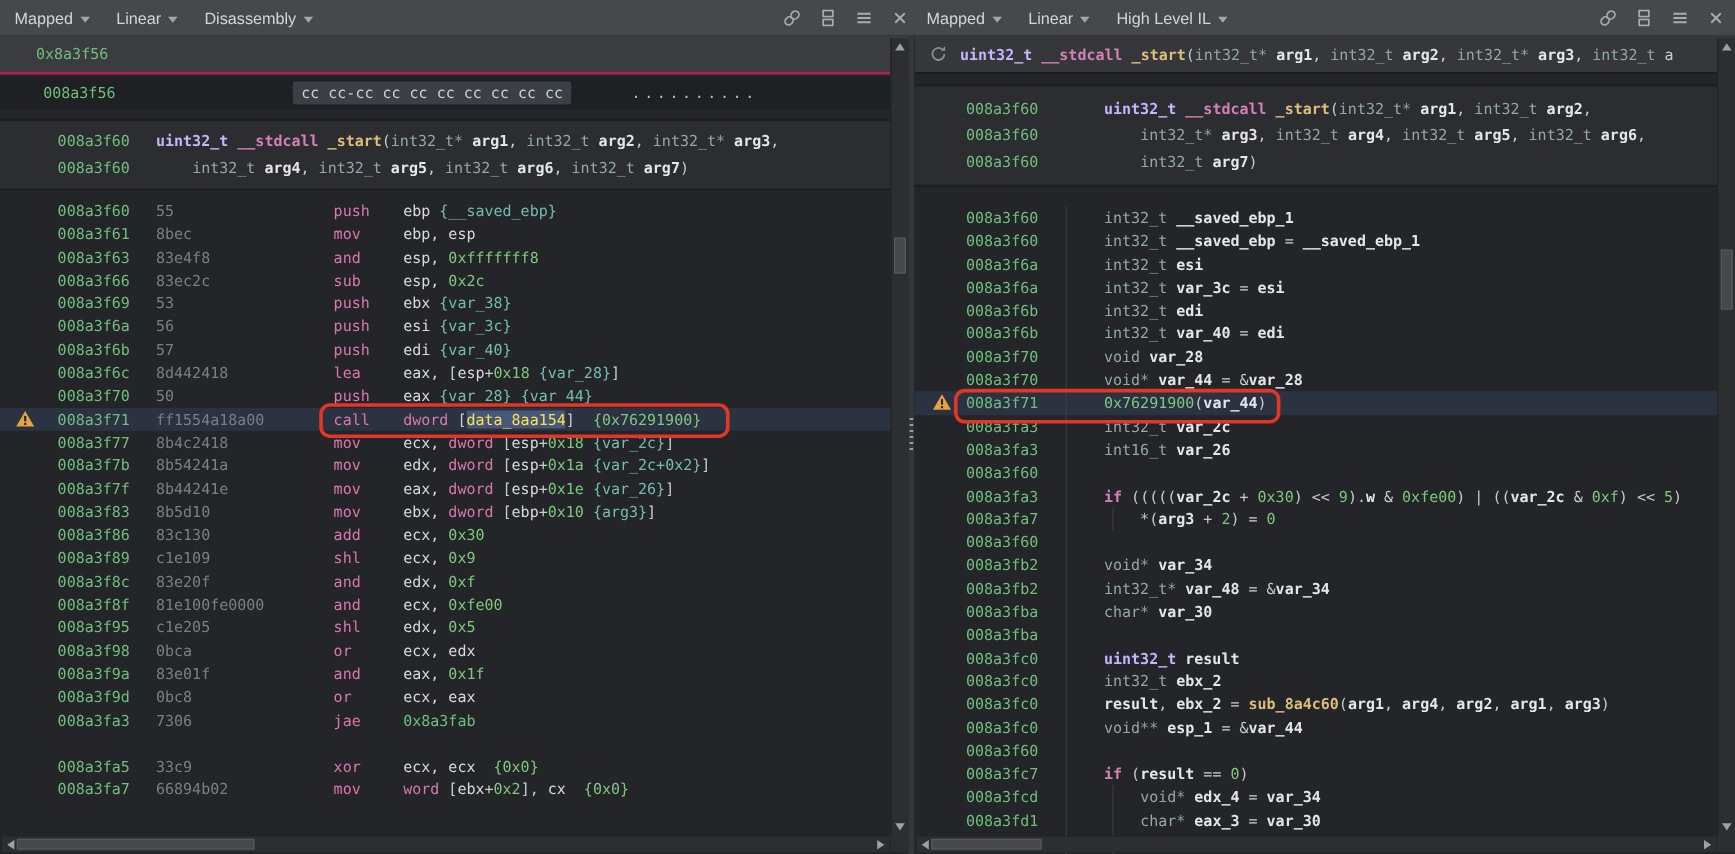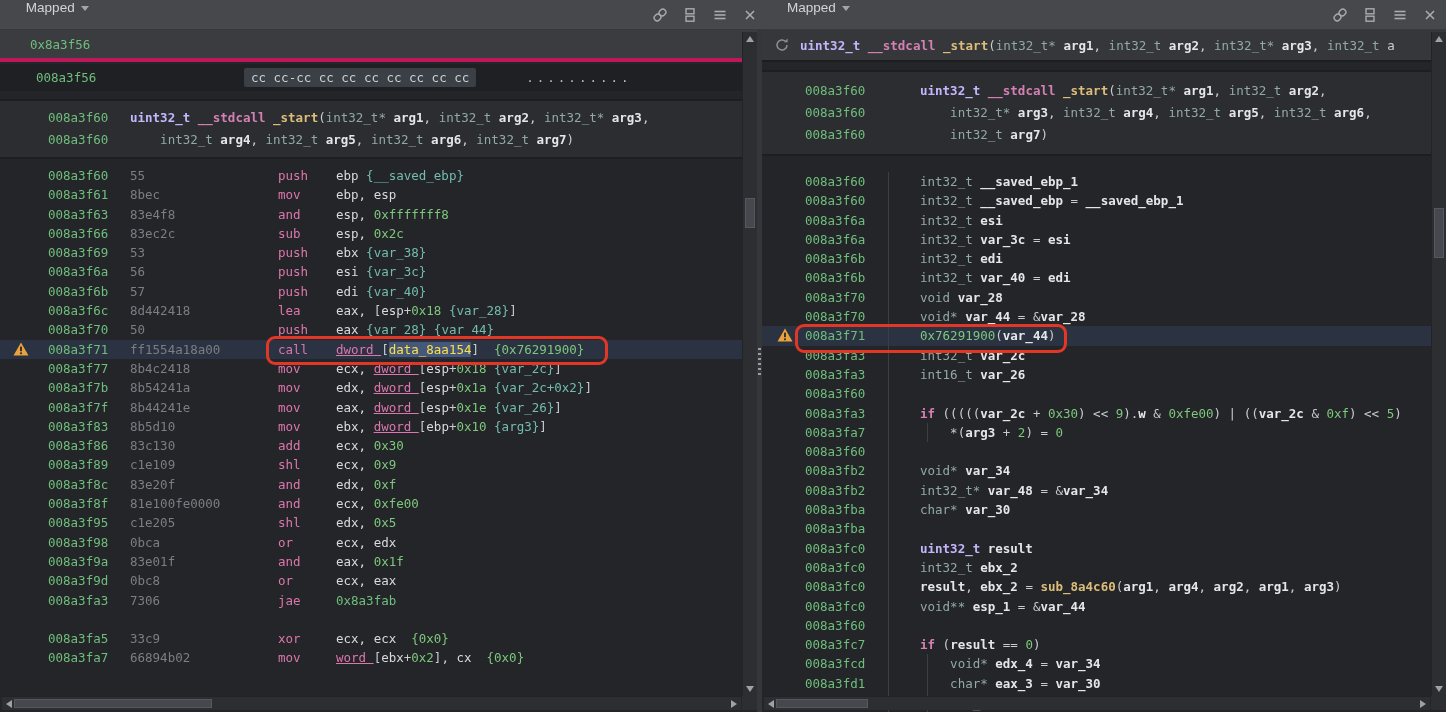--- a/index.html
+++ b/index.html
@@ -2,39 +2,39 @@
 <html><head>
 <meta charset="utf-8">
 <style>
   html,body{margin:0;padding:0;background:#242528;width:1446px;height:712px;overflow:hidden;}
   *{box-sizing:border-box;}
   body{font-family:"DejaVu Sans Mono",monospace;font-size:12.5px;color:#c9cccf;position:relative;}
 
   
   .toolbar{position:absolute;top:0;left:0;right:0;height:30px;background:#46484b;border-bottom:1px solid #38393c;
            font-family:"Liberation Sans",sans-serif;font-size:13.5px;color:#d2d4d7;}
-  .menu-group{position:absolute;top:0;height:30px;display:flex;align-items:center;gap:22px;flex-direction:column;}
+  .menu-group{position:absolute;top:0;height:30px;display:flex;align-items:center;gap:22px;}
   .mg-left{left:12px;} .mg-right{left:772px;}
   .menu-item{display:flex;align-items:center;gap:6px;cursor:default;}
   .caret{width:0;height:0;border-left:4px solid transparent;border-right:4px solid transparent;border-top:5px solid #a2a5a9;margin-top:2px;}
   .icon-group{position:absolute;top:0;height:30px;display:flex;align-items:center;gap:7px;}
   .ig-left{left:648px;} .ig-right{right:5px;}
   .tbtn{width:23px;height:23px;display:flex;align-items:center;justify-content:center;}
   .tbtn svg{display:block;}
 
   
   .pane{position:absolute;top:30px;bottom:0;background:#242528;overflow:hidden;}
   .pane-left{left:0;width:757px;}
   .pane-right{left:762px;right:0;}
   .divider{position:absolute;top:30px;bottom:0;left:757px;width:5px;background:#35363a;}
   .divider-handle{position:absolute;top:318px;left:1px;width:3px;height:28px;
     background:repeating-linear-gradient(to bottom,#9a9da1 0 2px,transparent 2px 5px);}
 
   
-  .sticky-left{height:32px;background:#3a3c40;border-bottom:4px solid #be185d;line-height:30px;padding-left:30px;color:#6fbe7d;}
+  .sticky-left{height:32px;background:#3a3c40;border-bottom:2px solid #be185d;line-height:30px;padding-left:30px;color:#6fbe7d;}
   .sticky-right{height:32px;background:#35373b;border-bottom:2px solid #1c1d1f;display:flex;align-items:center;
     padding-left:12px;white-space:nowrap;overflow:hidden;}
   .sticky-right .segline{margin-left:10px;white-space:pre;}
 
   
   .byte-row{margin-top:2px;height:27px;background:#1f2023;display:flex;align-items:center;padding-left:36px;white-space:pre;}
   .byte-row .addr{width:208px;color:#6fbe7d;}
   .byte-row .hexbytes{background:#3b4046;color:#ced1d4;padding:2px 7px;border-radius:2px;}
   .byte-row .ascii{margin-left:50px;color:#b9bcbe;letter-spacing:3px;}
 
@@ -55,21 +55,21 @@
   .asm .bytes{width:148px;color:#7b7e83;flex:none;}
   .asm .mn{width:58px;color:#dc76ae;flex:none;}
   .hlil .row,.pane-right .sig .row{padding-left:43px;}
   .hlil .addr,.pane-right .sig .addr{width:84px;color:#6fbe7d;flex:none;}
   .hlil .addr{border-right:1px solid #3c3e42;}
   .hlil .code{padding-left:31px;position:relative;}
   .pane-right .sig .code{padding-left:31px;}
   .hlil .code.g::before{content:"";position:absolute;left:38px;top:0;bottom:0;width:1px;background:#3c3e42;}
 
   
-  .t-ad{color:#6fbe7d;} .t-mn{color:#dc76ae;text-decoration:underline;} .t-pl{color:#c9cccf;}
+  .t-ad{color:#6fbe7d;} .t-mn{color:#dc76ae;} .t-pl{color:#c9cccf;}
   .t-rg{color:#d8dadc;} .t-nu{color:#7dc87d;} .t-an{color:#72bdb0;} .t-tp{color:#92a9a4;}
   .t-ut{color:#c4b5fd;font-weight:bold;} .t-kw{color:#d480b4;font-weight:bold;}
   .t-fn{color:#dcbe7a;font-weight:bold;} .t-dt{color:#c75d5d;}
   .t-vr{color:#e4e6e8;font-weight:bold;}
   .t-dtsel{color:#fde047;background:#45587c;border-radius:1px;}
 
   
   .redbox{position:absolute;border:3px solid #e23726;border-radius:9px;z-index:6;pointer-events:none;}
   .redbox-left{left:266px;top:336px;width:342px;height:29px;}
   .redbox-right{left:795px;top:324px;width:272px;height:29px;}

